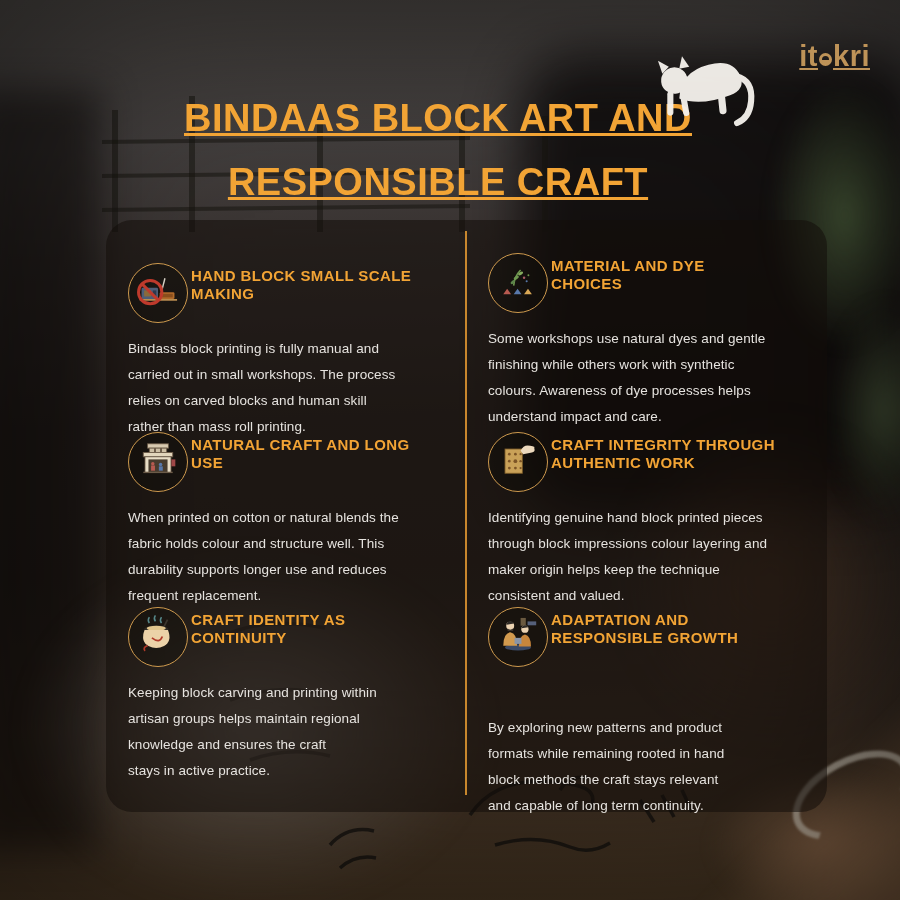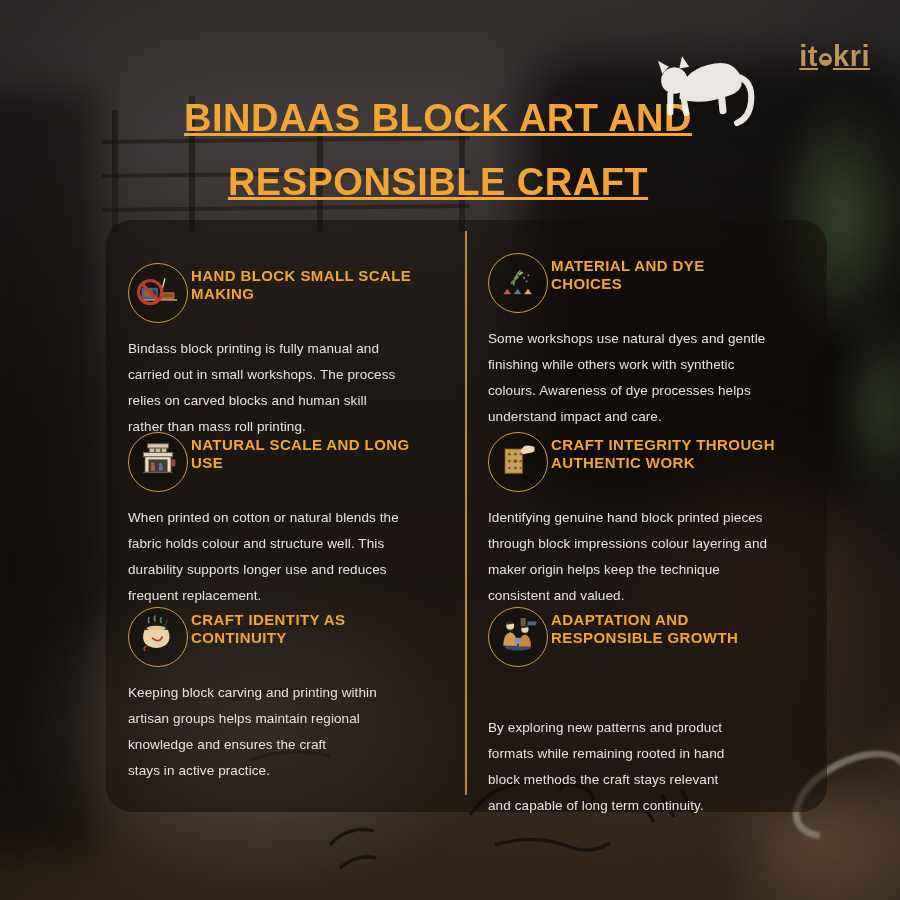--- a/index.html
+++ b/index.html
@@ -187,21 +187,21 @@
           <rect x="15" y="24" width="30" height="18" fill="#E8DDC6" stroke="#6B5B48" stroke-width="1"></rect>
           <rect x="19" y="27" width="22" height="15" fill="#483C2E"></rect>
           <circle cx="24" cy="32" r="2" fill="#B85A50"></circle>
           <rect x="22" y="34" width="4.5" height="6" fill="#B85A50"></rect>
           <circle cx="33" cy="33" r="2" fill="#5878AA"></circle>
           <rect x="31" y="35" width="4.5" height="5" fill="#5878AA"></rect>
           <rect x="45.5" y="27" width="4.5" height="8" fill="#A04848"></rect>
           <line x1="13" y1="42" x2="47" y2="42" stroke="#6B5B48" stroke-width="1.6"></line>
         </svg>
       </div>
-      <div class="sec-title" style="color:#F2A435;">NATURAL SCALE AND LONG
+      <div class="sec-title" style="color:#F2A435;">NATURAL CRAFT AND LONG
 USE</div>
     </div>
     <div class="sec-body" style="color:#E6E3DF;">When printed on cotton or natural blends the
 fabric holds colour and structure well. This
 durability supports longer use and reduces
 frequent replacement.</div>
   </div>
 
   <div class="sec p-s4">
     <div class="sec-head">

